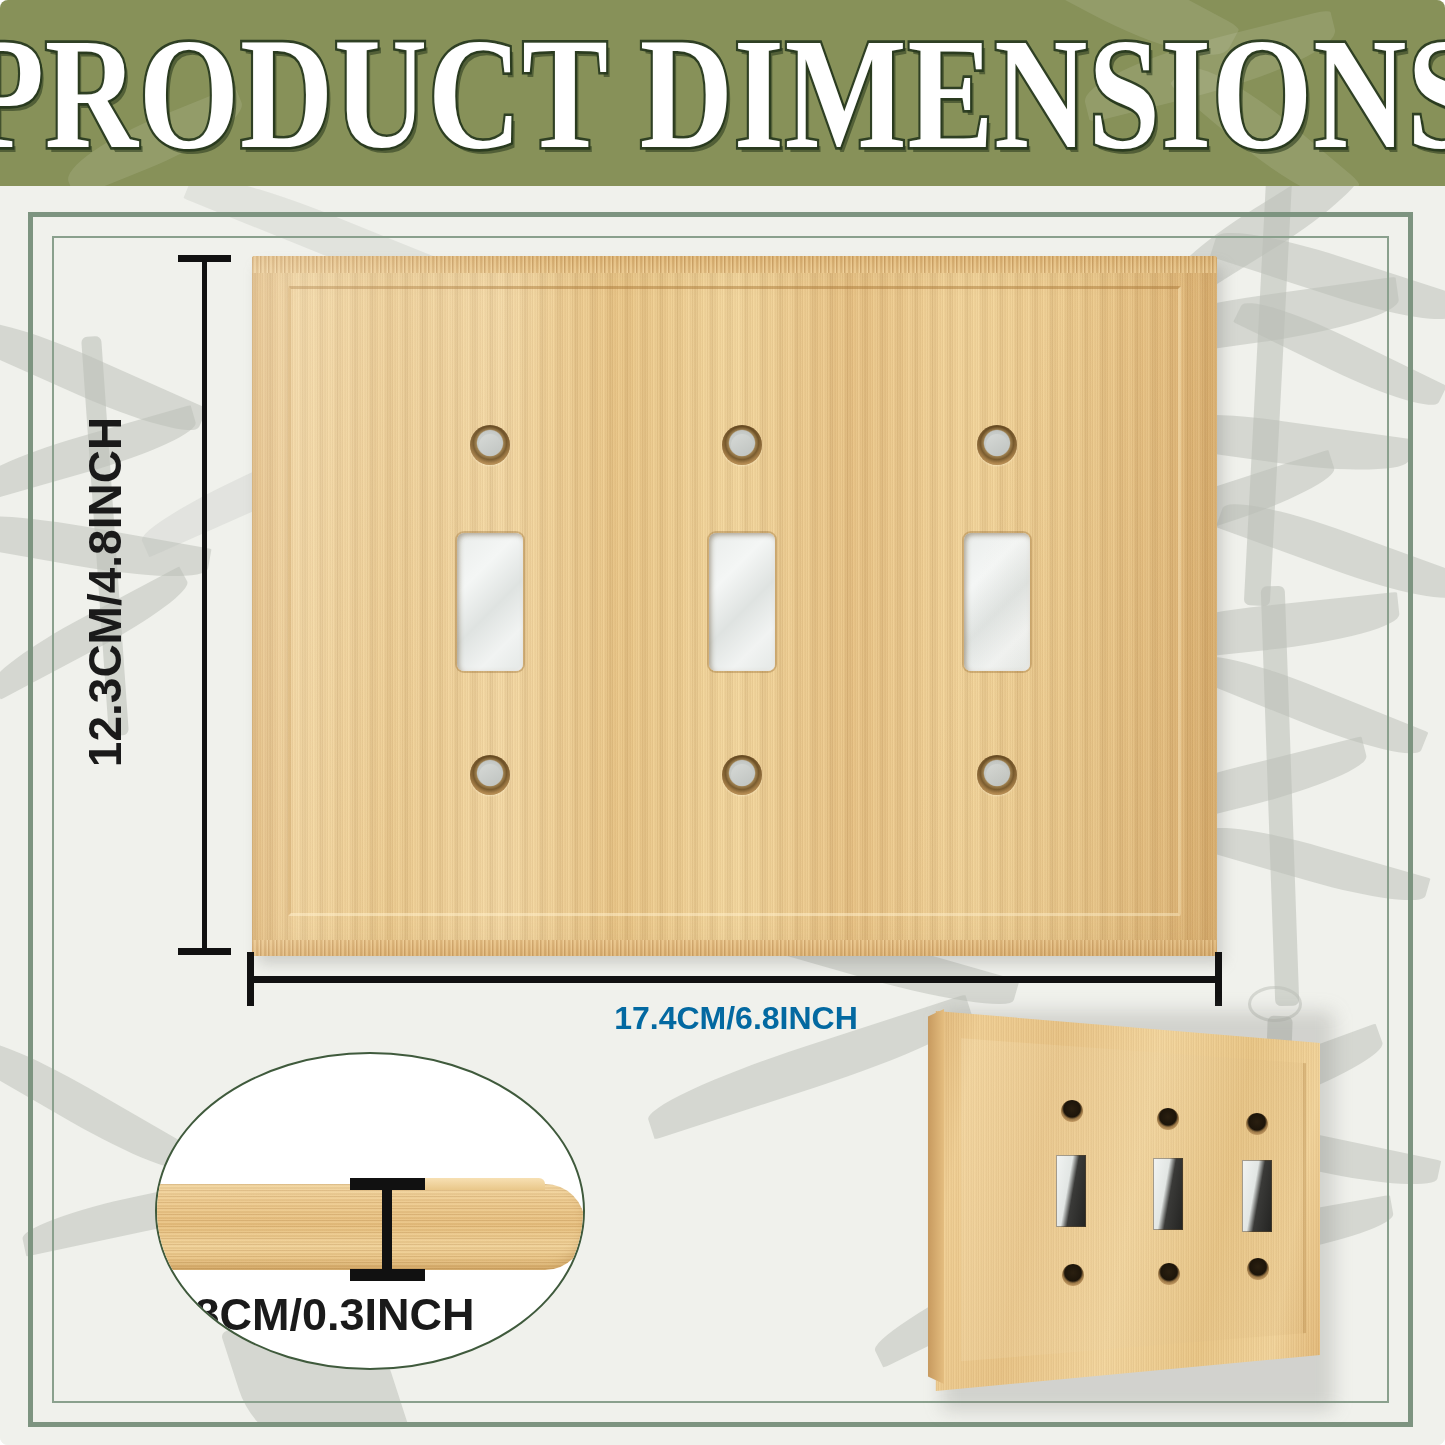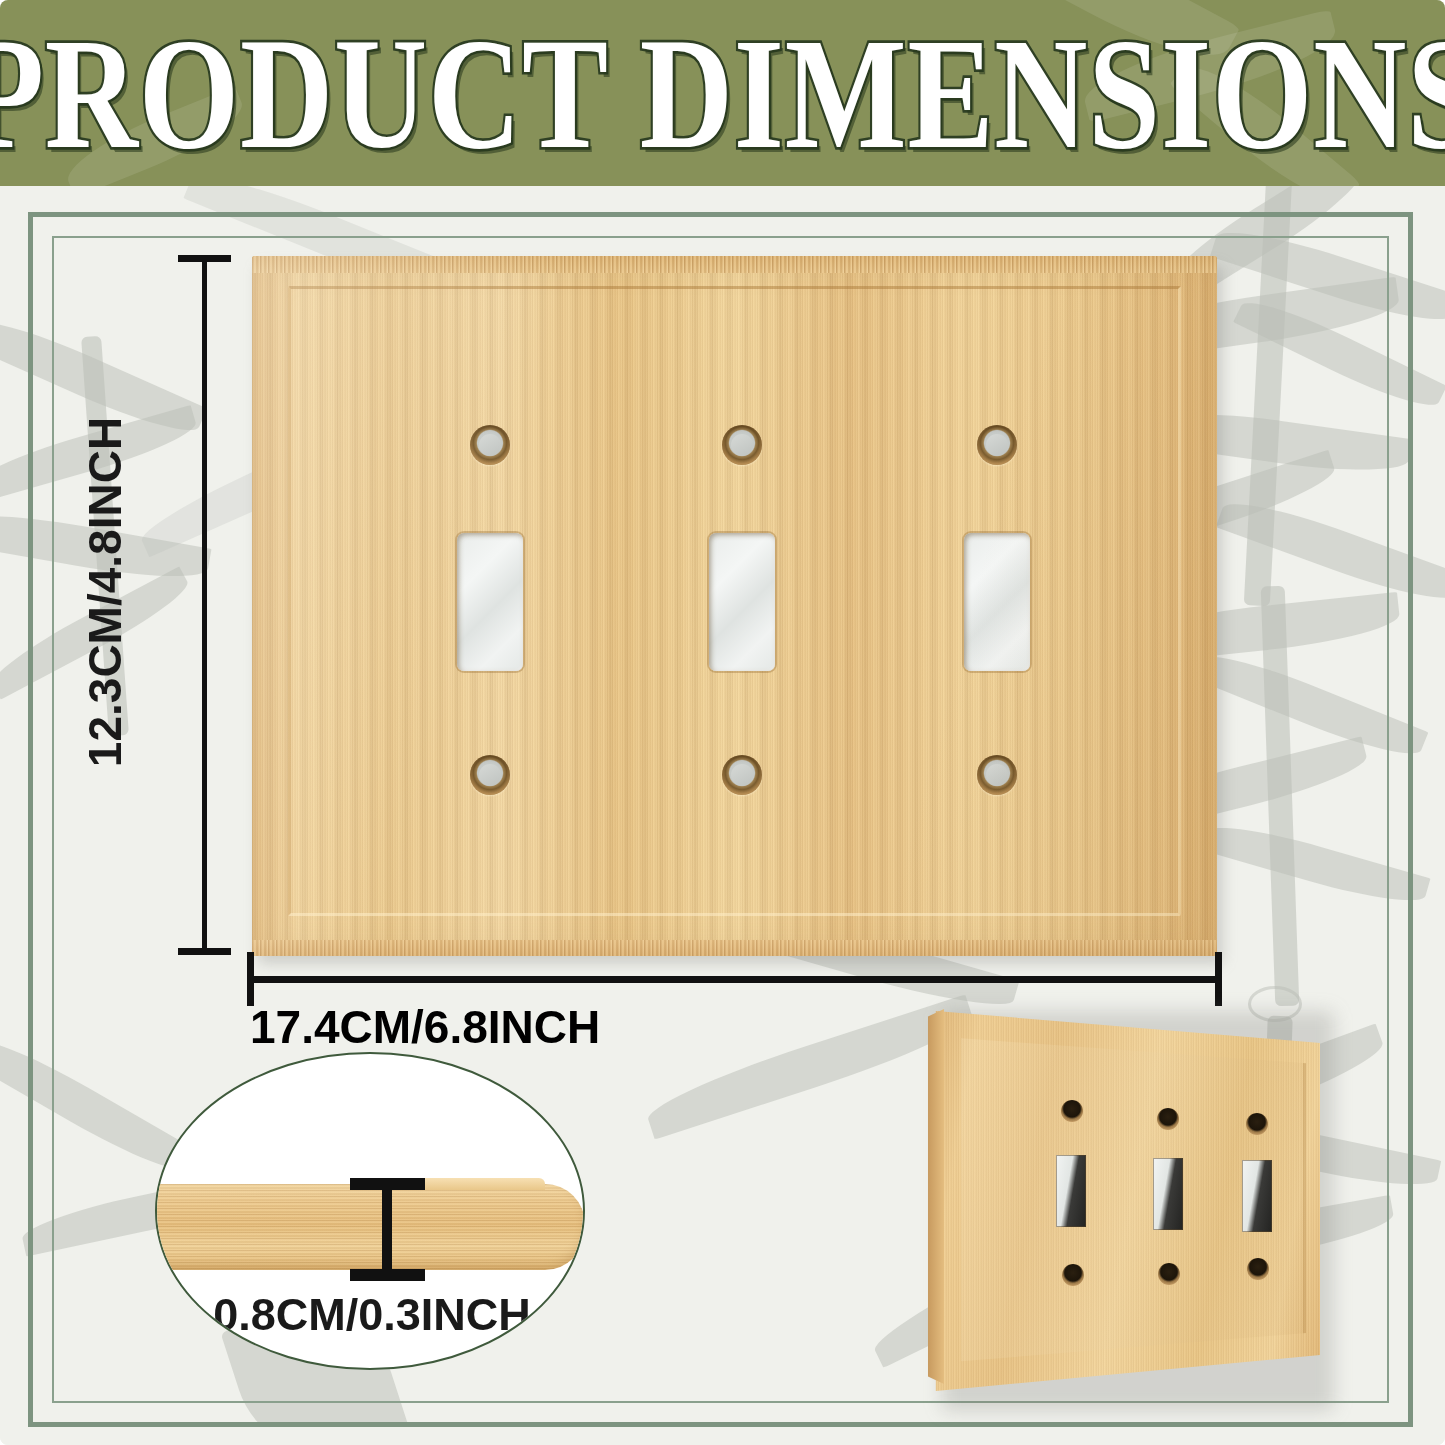--- a/index.html
+++ b/index.html
@@ -149,25 +149,25 @@
   .dim-h-cap-right {
     position: absolute;
     left: 1215px; top: 952px;
     width: 7px; height: 54px;
     background: #111111;
   }
   .dim-h-label {
     position: absolute;
     left: 250px; top: 1000px;
     width: 972px;
-    text-align: left;
+    text-align: center;
     font-family: "Liberation Sans", sans-serif;
     font-weight: 700;
-    font-size: 46px;
-    color: #000000;
+    font-size: 32px;
+    color: #0369a1;
     white-space: nowrap;
   }
 
   
   .plate-main {
     position: absolute;
     left: 252px; top: 256px;
     width: 965px; height: 700px;
   }
   .plate-shadow {
@@ -337,21 +337,21 @@
   .ibeam-cap-bot {
     position: absolute;
     left: 193px; top: 215px;
     width: 75px; height: 12px;
     background: #111111;
   }
   .oval-label {
     position: absolute;
     left: 0; top: 235px;
     width: 430px;
-    text-align: center;
+    text-align: left;
     font-family: "Liberation Sans", sans-serif;
     font-weight: 700;
     font-size: 45px;
     color: #1a1a1a;
     white-space: nowrap;
   }
 
   
   .plate-angled {
     position: absolute;

